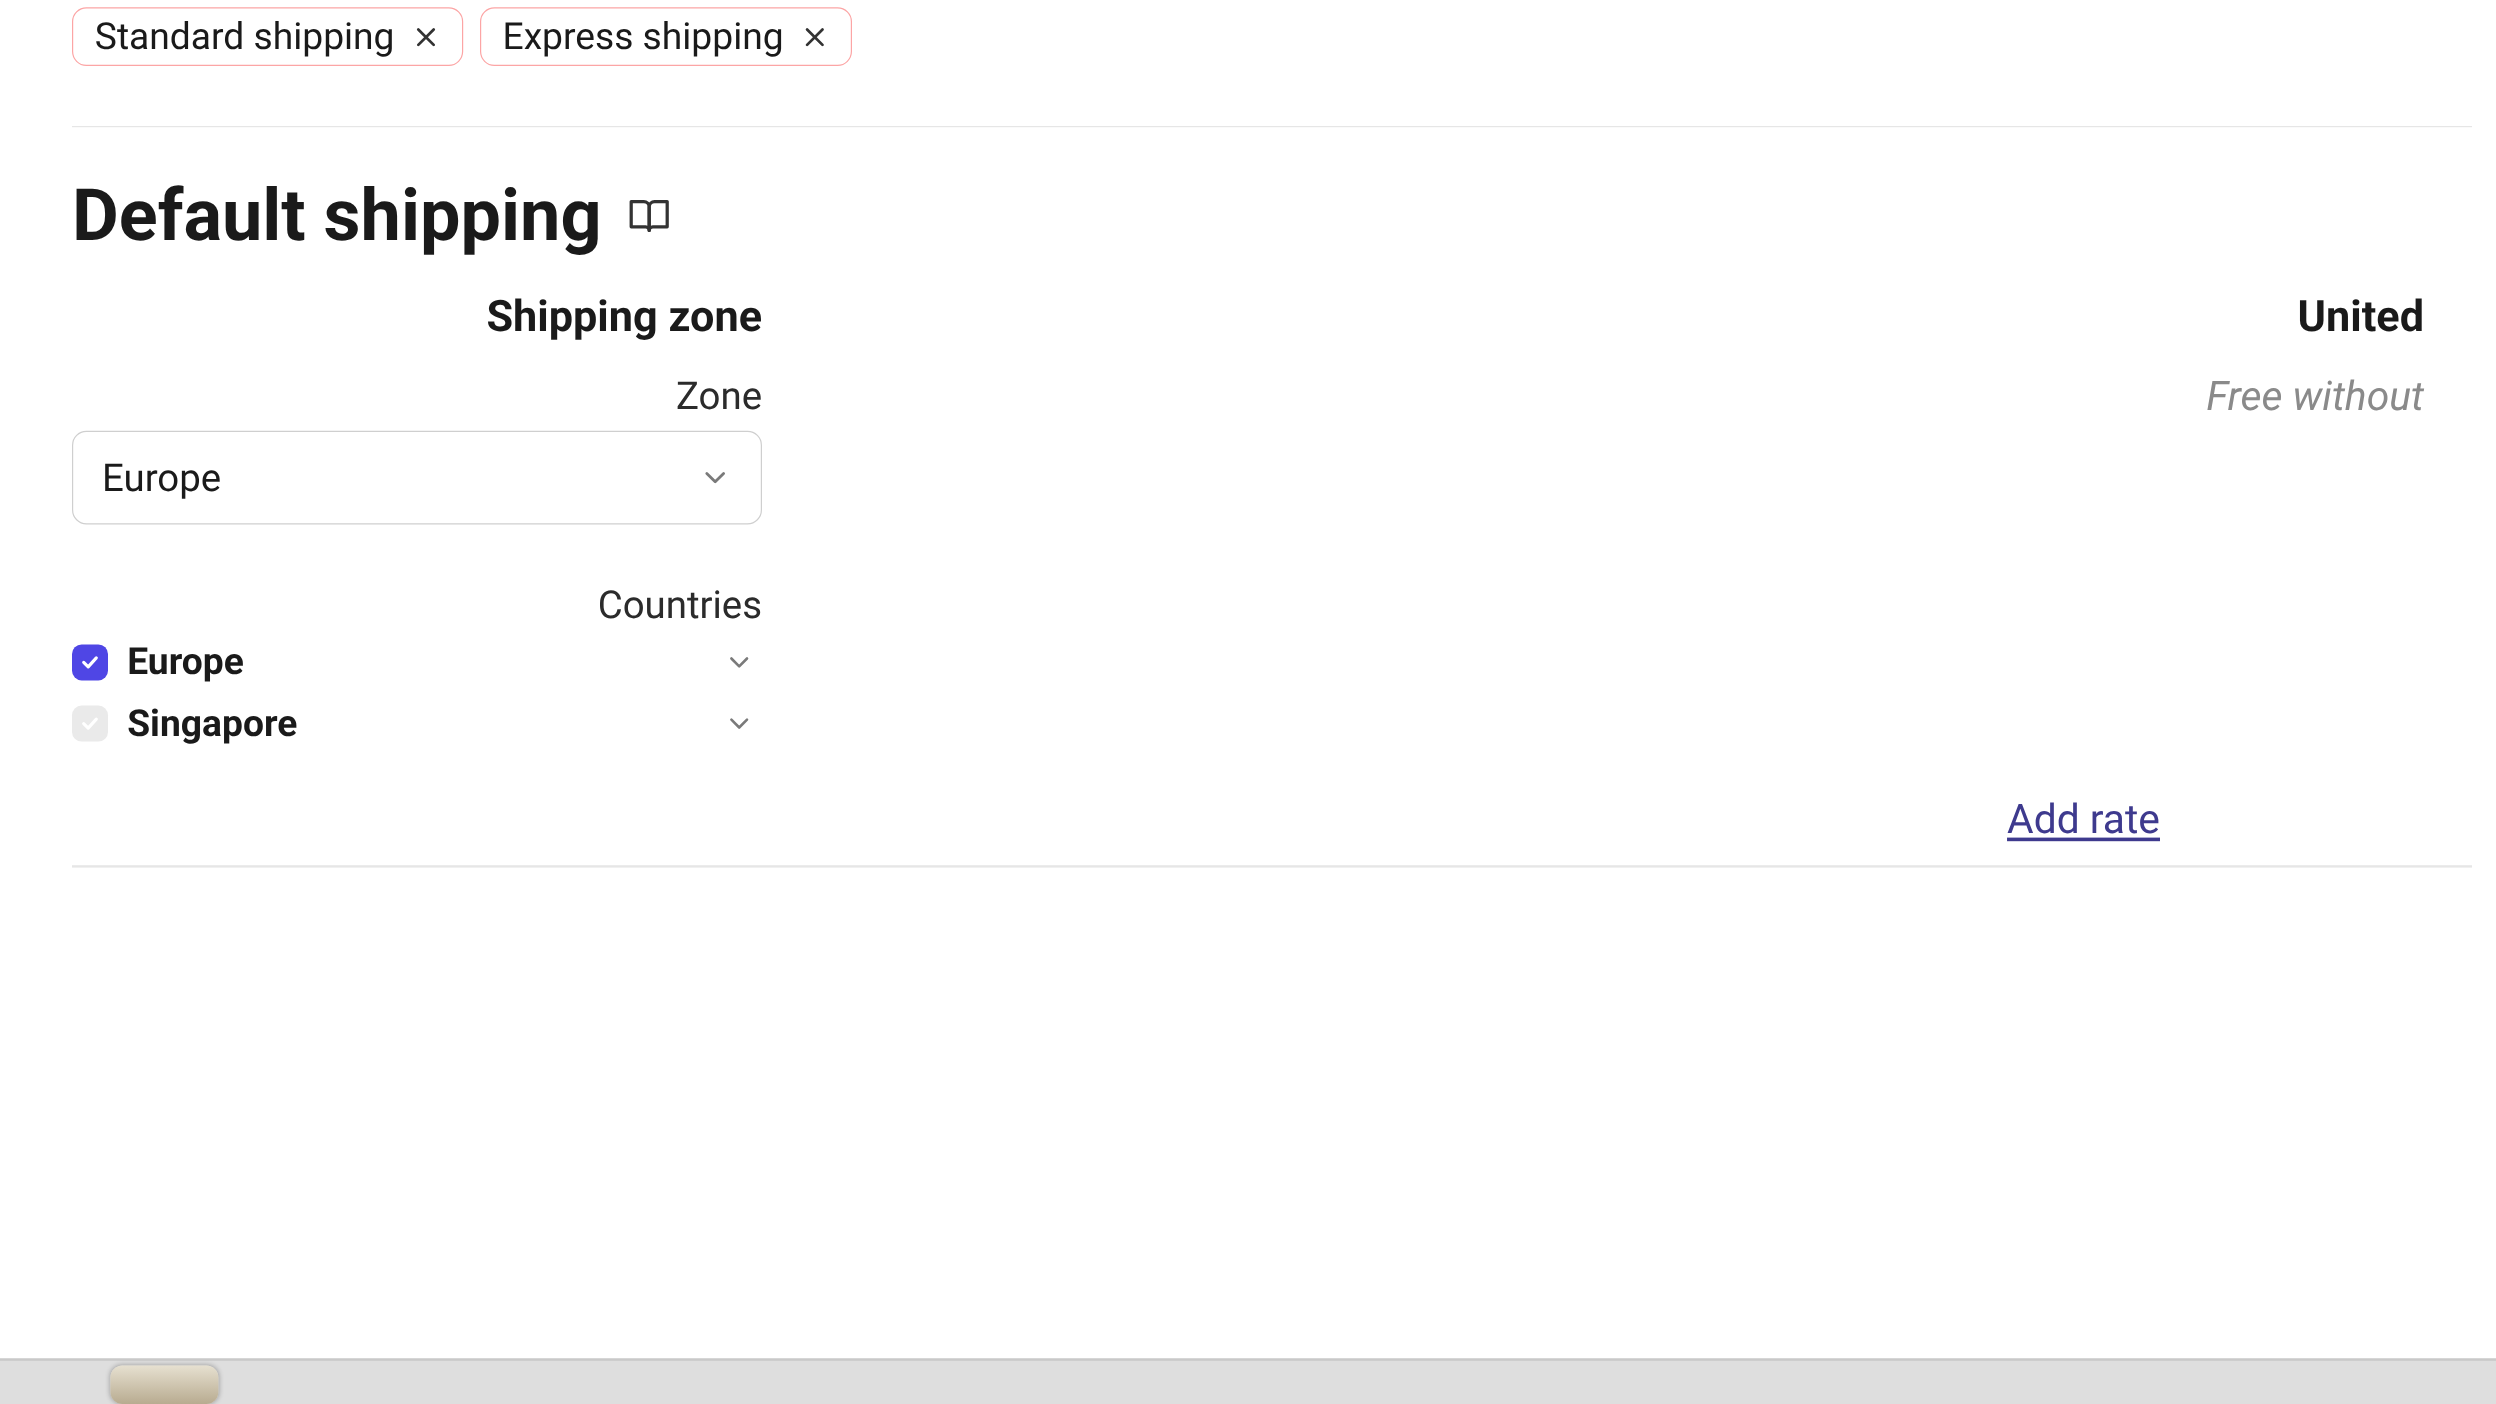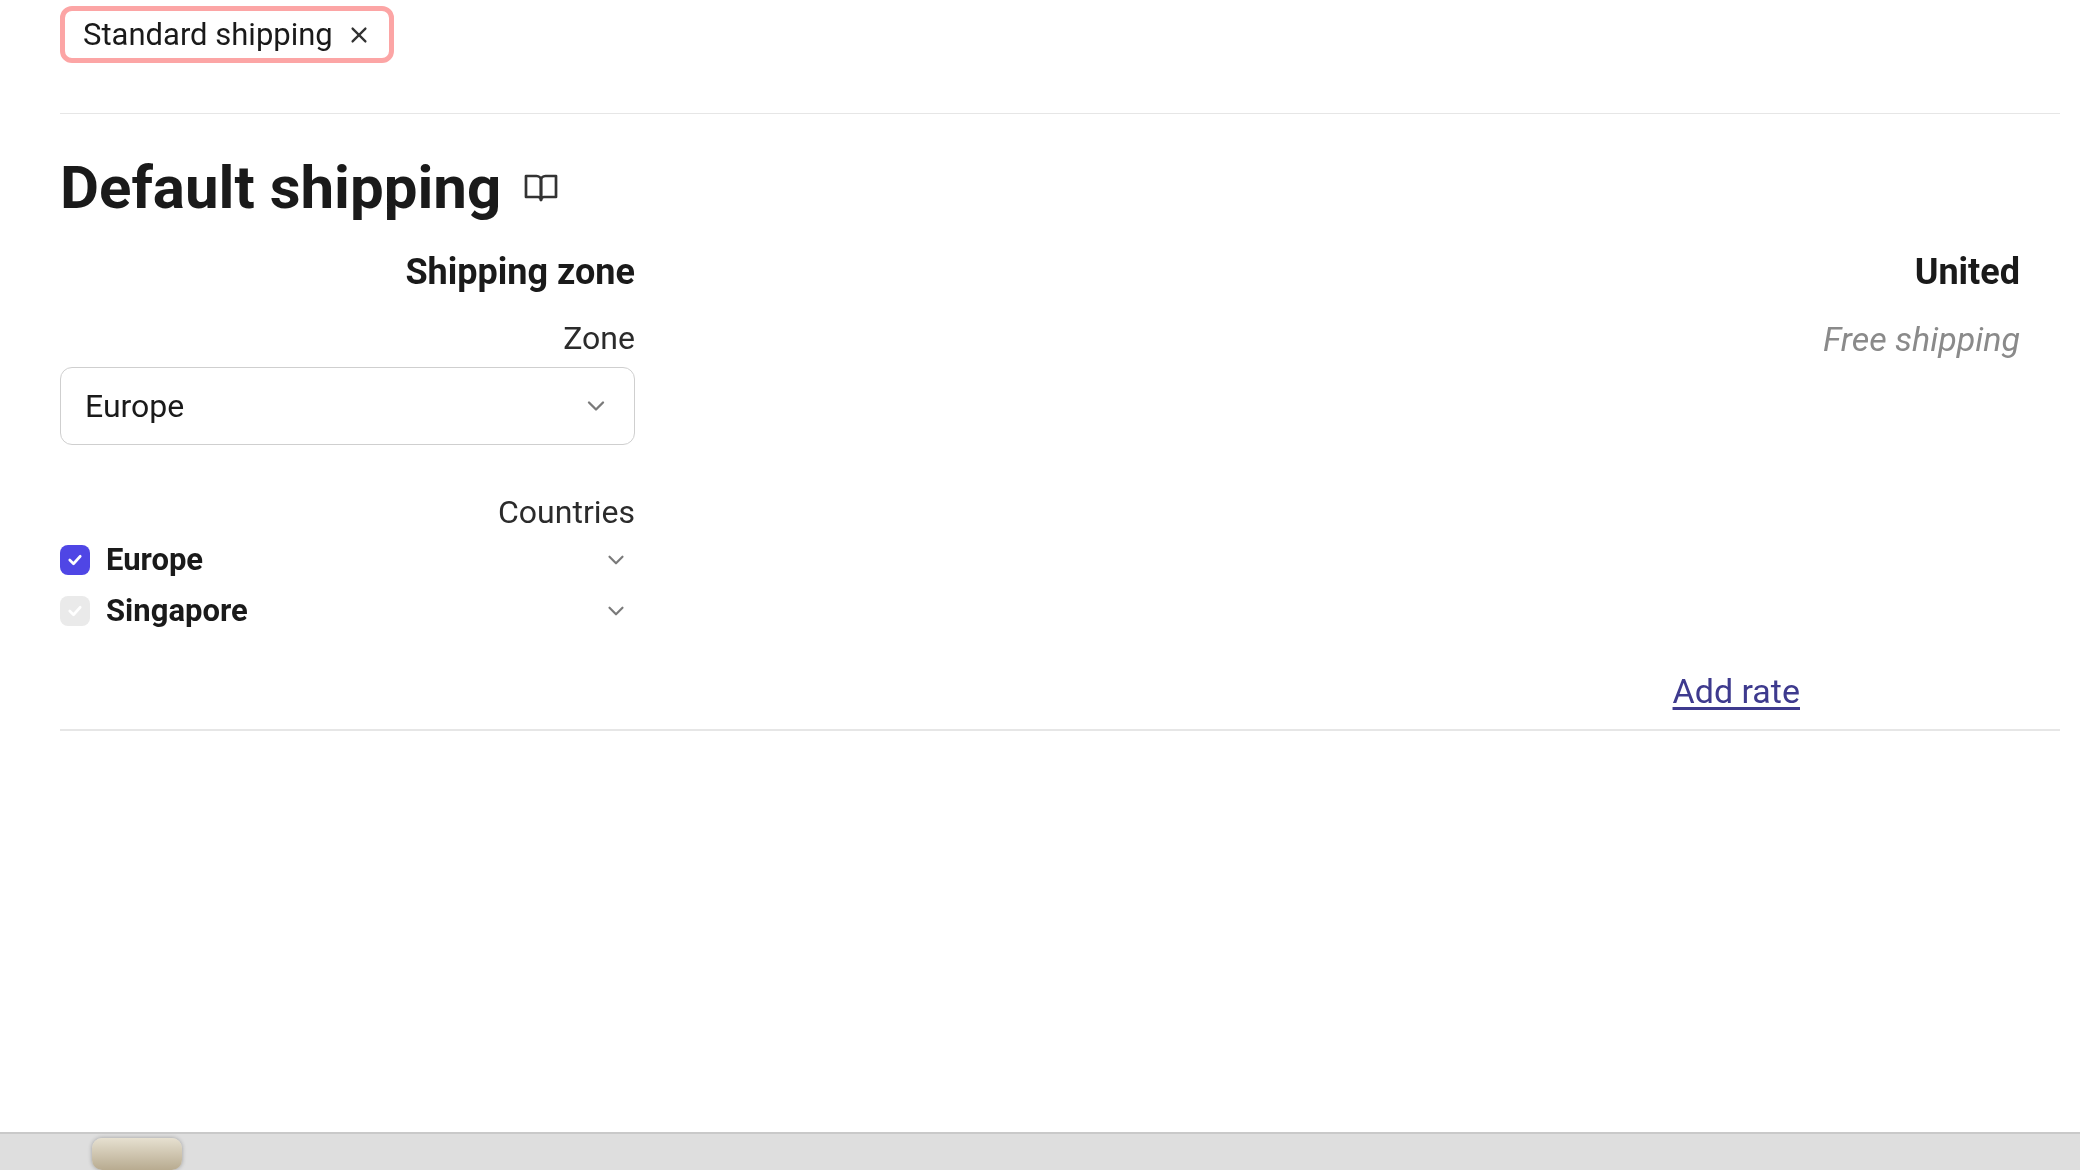--- a/index.html
+++ b/index.html
@@ -19,21 +19,21 @@
     }
     .chips-row {
       display: flex;
       gap: 14px;
       padding: 6px 0 30px 0;
     }
     .chip {
       display: inline-flex;
       align-items: center;
       gap: 14px;
-      border: 5px solid #fca5a5;
+      border: 1px solid #fca5a5;
       background: #fff;
       border-radius: 12px;
       padding: 8px 18px;
       font-size: 31px;
       color: #1a1a1a;
       line-height: 1;
     }
     .chip .close {
       display: inline-flex;
       align-items: center;
@@ -215,20 +215,29 @@
   </style>
 </head>
 <body>
 
 <div class="container">
   <div class="page">
 
     <div class="chips-row">
       <div class="chip">
         <span>Standard shipping</span>
+        <span class="close">
+          <svg width="22" height="22" viewBox="0 0 24 24" fill="none" stroke="currentColor" stroke-width="2.5" stroke-linecap="round">
+              <line x1="5" y1="5" x2="19" y2="19"></line>
+              <line x1="19" y1="5" x2="5" y2="19"></line>
+            </svg>
+        </span>
+      </div>
+      <div class="chip">
+        <span>Express shipping</span>
         <span class="close">
           <svg width="22" height="22" viewBox="0 0 24 24" fill="none" stroke="currentColor" stroke-width="2.5" stroke-linecap="round">
               <line x1="5" y1="5" x2="19" y2="19"></line>
               <line x1="19" y1="5" x2="5" y2="19"></line>
             </svg>
         </span>
       </div>
     </div>
 
     <div class="divider"></div>
@@ -293,21 +302,21 @@
             </span>
           </div>
 
 
 
         </div>
       </div>
 
       <div class="col-right">
         <h3 class="sub-heading">United</h3>
-        <div class="rates-text">Free shipping</div>
+        <div class="rates-text">Free without</div>
       </div>
     </div>
 
     <div class="add-rate-row">
       <a class="add-rate-link">Add rate</a>
     </div>
 
     <div class="bottom-divider"></div>
 
   </div>

